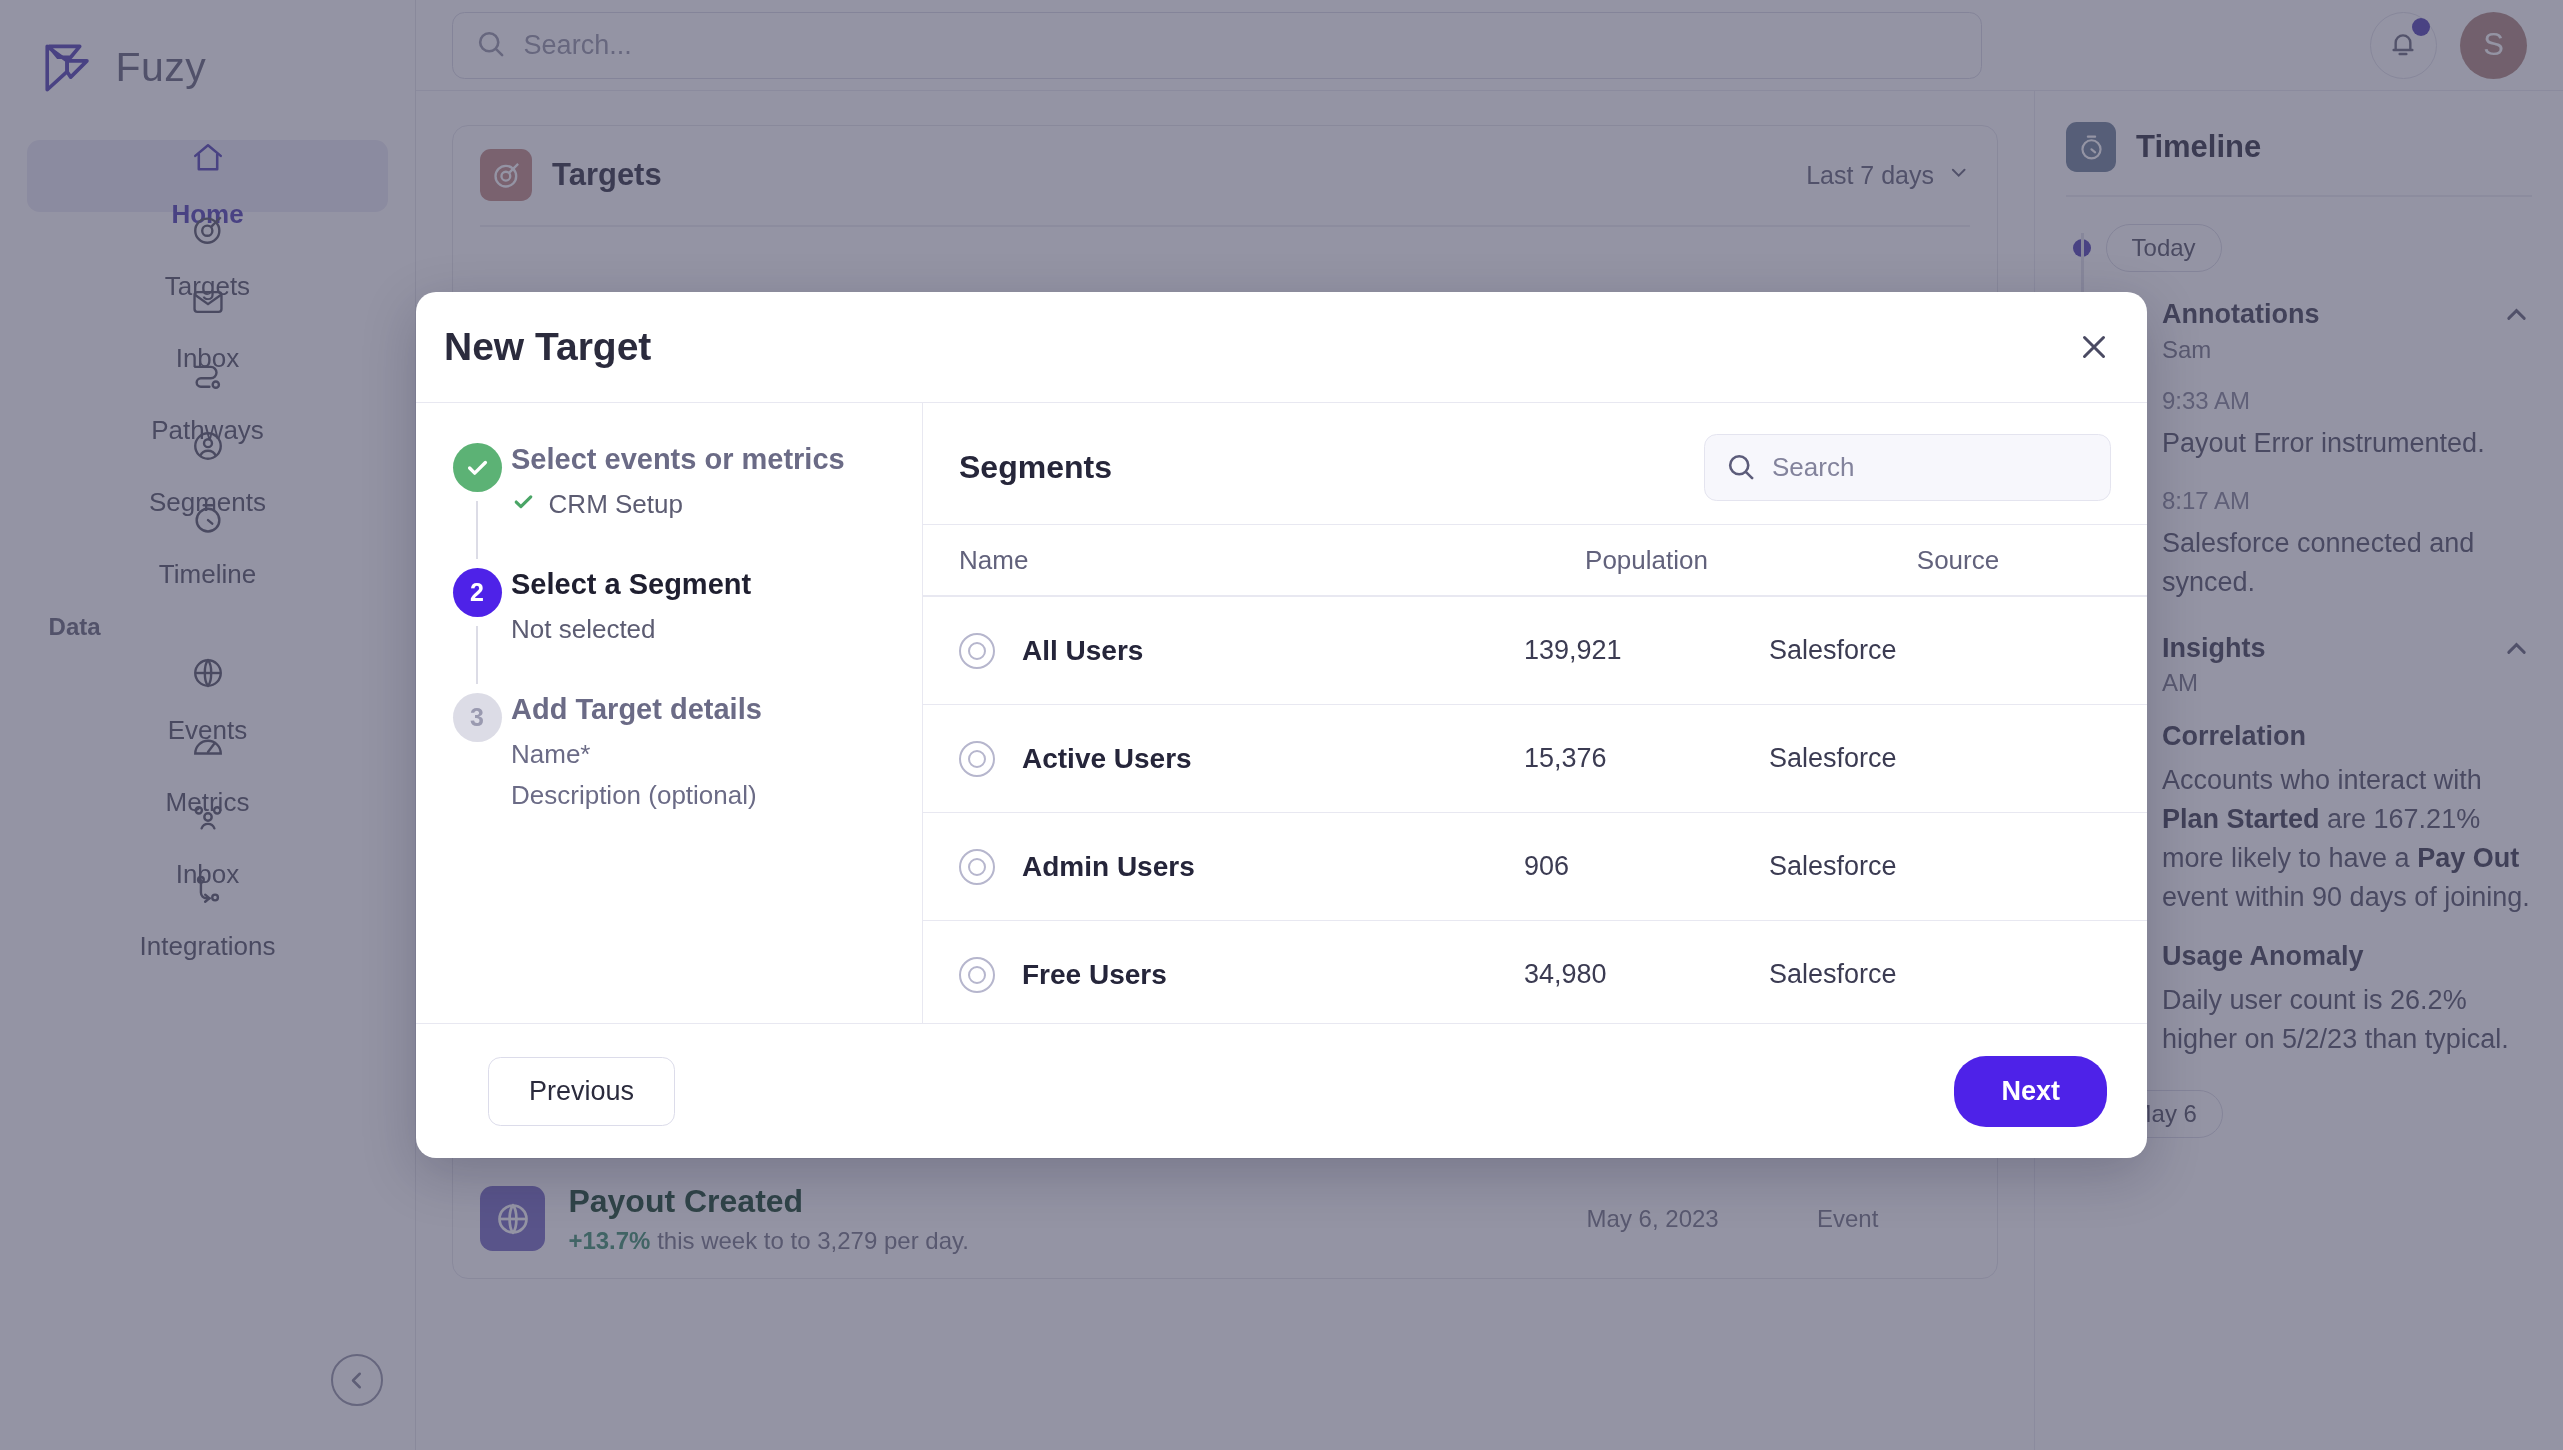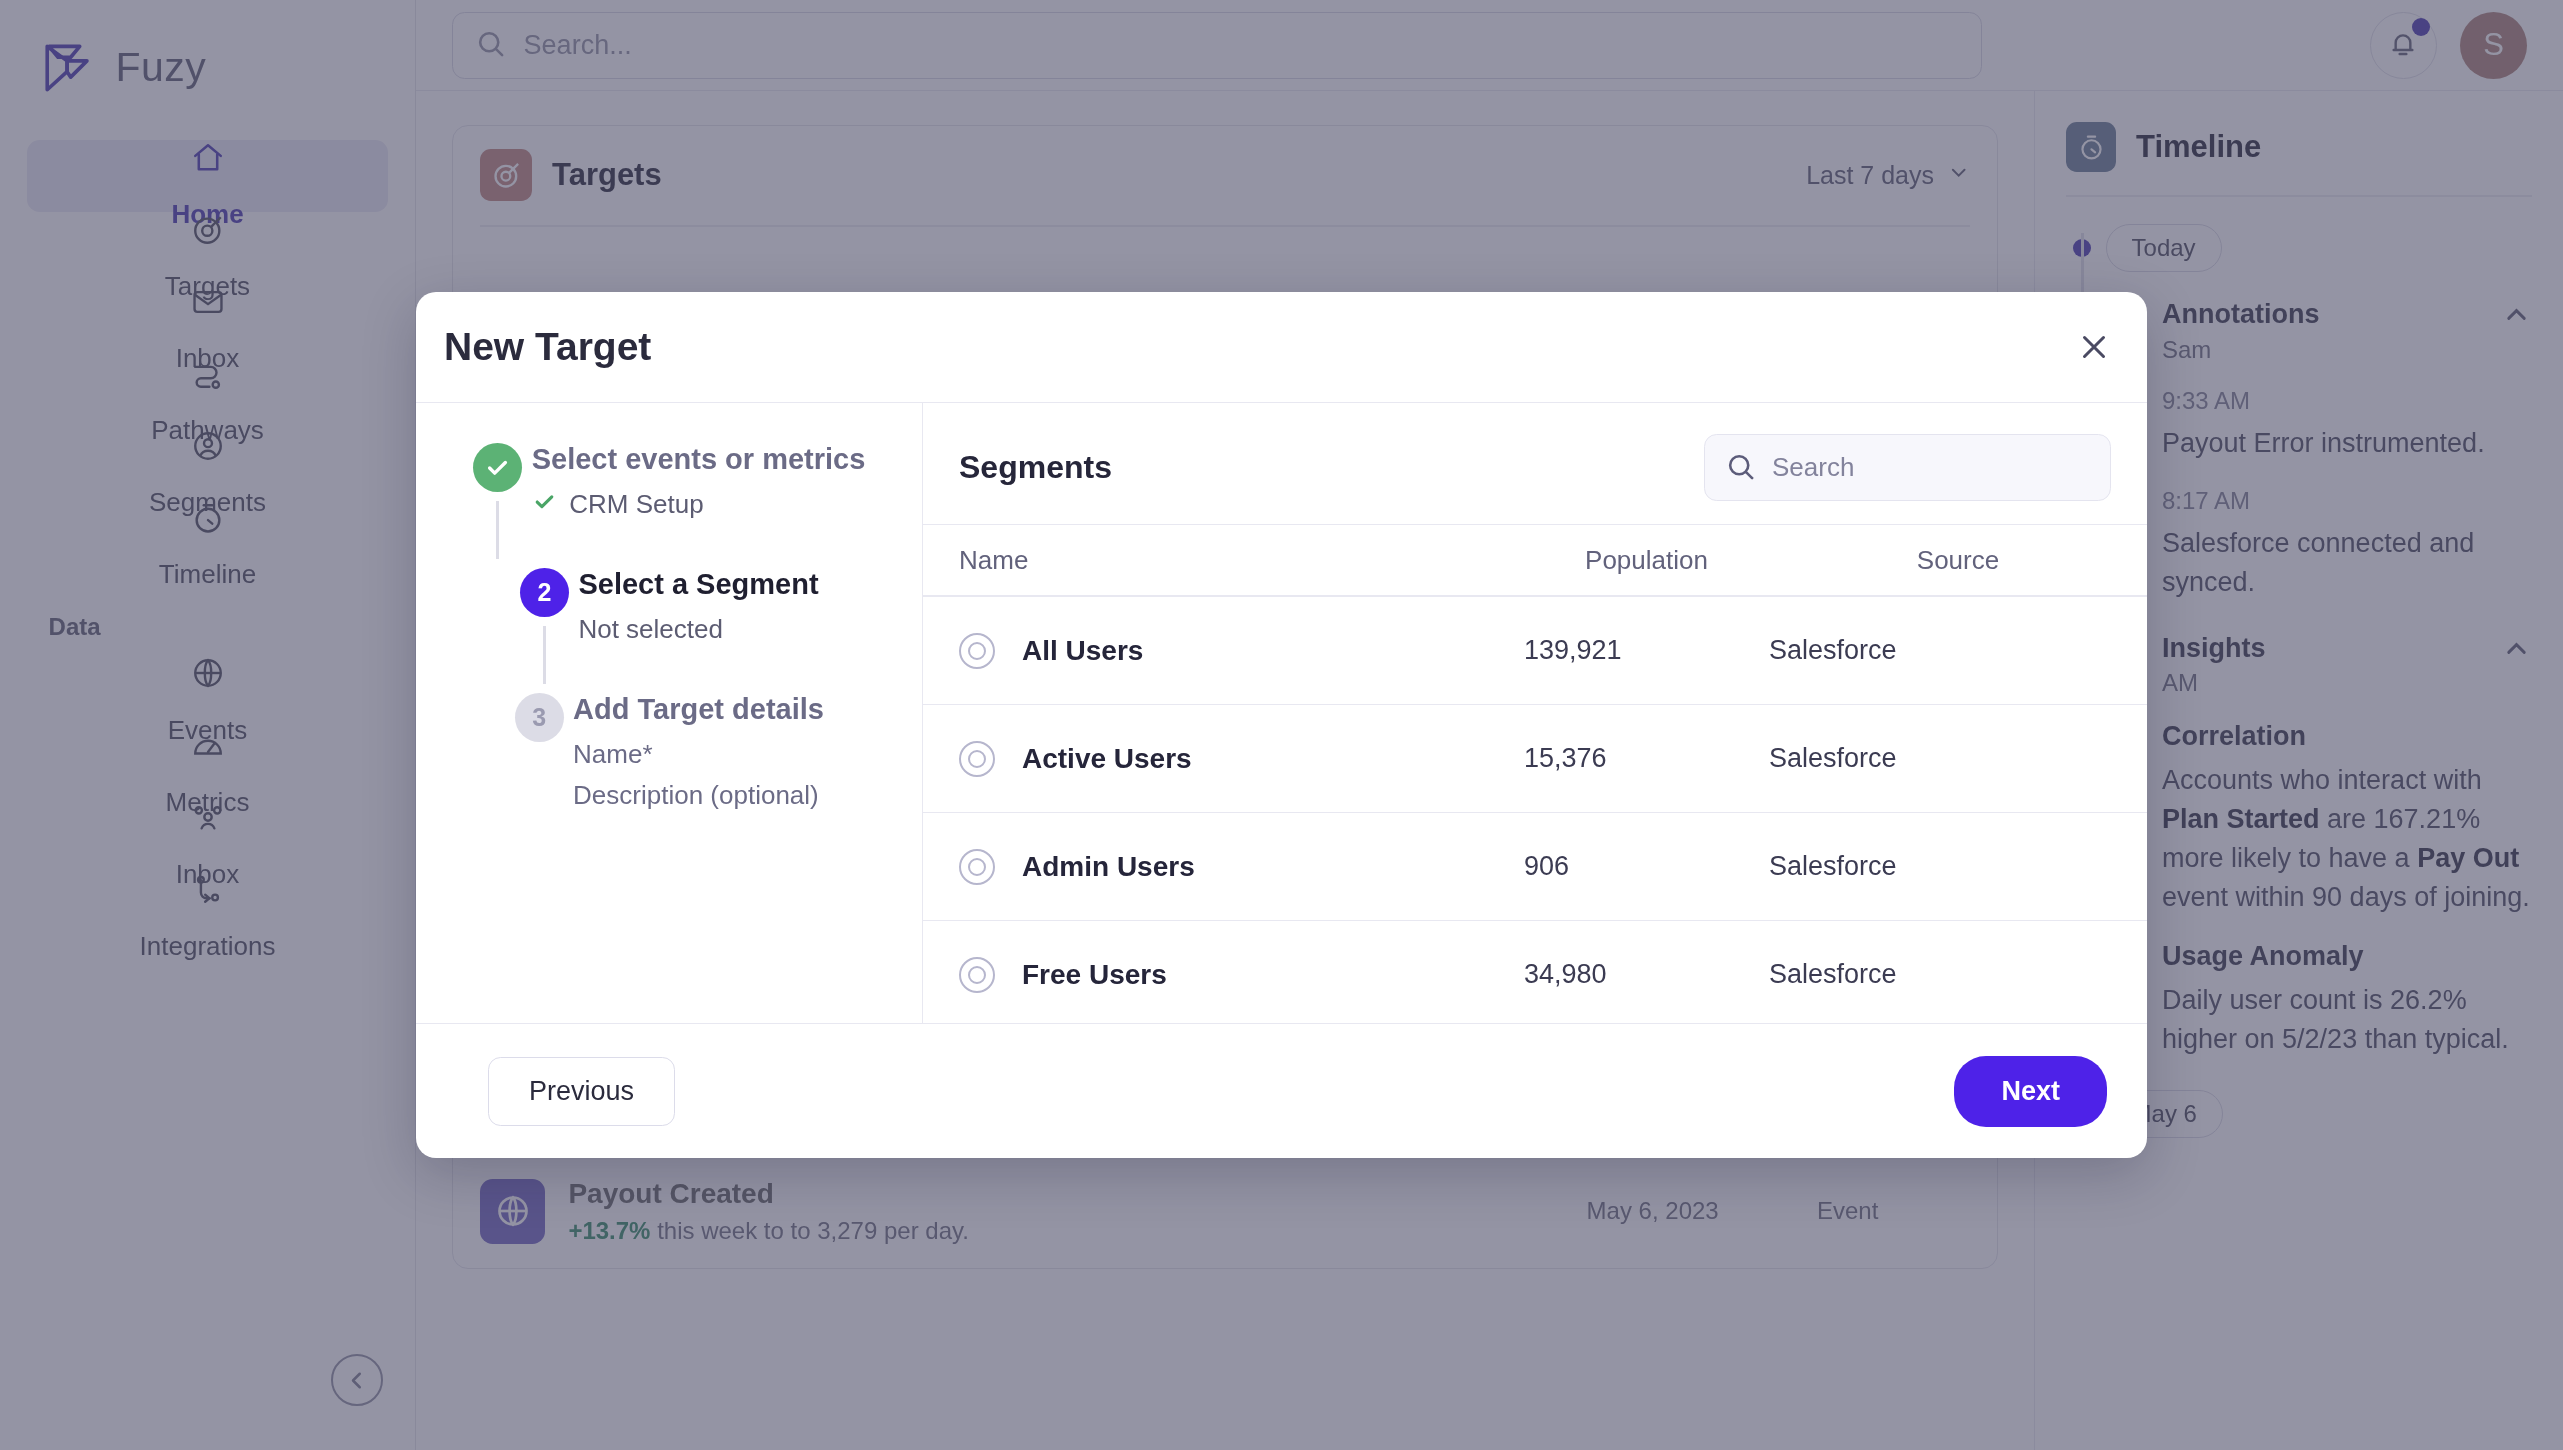--- a/index.html
+++ b/index.html
@@ -63,21 +63,21 @@
   .card-icon.targets { background: #d98b84; }
   .card-title { font-size: 31px; font-weight: 700; color: #3b3b50; }
   .range-pick { margin-left: auto; display: flex; align-items: center; gap: 12.6px; font-size: 25px; color: #6b6b86; }
   .card-div { height: 1.8px; background: #ededf4; margin: 0 27px; }
 
   .target-row { display: flex; align-items: center; padding: 23.4px 27px; gap: 23.4px; }
   .trow-icon { width: 65px; height: 65px; border-radius: 12.6px; display: flex; align-items: center; justify-content: center; flex: 0 0 65px; }
   .trow-icon.brown { background: #9b8274; }
   .trow-icon.purple { background: #7e6ee6; }
   .trow-main { flex: 1; min-width: 0; }
-  .trow-name { font-size: 28px; font-weight: 700; color: #737373; margin-bottom: 7.2px; }
+  .trow-name { font-size: 32px; font-weight: 700; color: #14532d; margin-bottom: 7.2px; }
   .trow-sub { font-size: 24px; color: #7c7c93; }
   .trow-sub .pct { color: #2f9e6e; font-weight: 700; }
   .trow-date { font-size: 24px; color: #7c7c93; width: 207px; }
   .trow-type { font-size: 24px; color: #7c7c93; width: 153px; }
 
   .bg-right { width: 529px; flex: 0 0 529px; border-left: 0.9px solid #ebebf3; padding: 31px 31px; }
   .tl-head { display: flex; align-items: center; gap: 20px; margin-bottom: 23.4px; }
   .tl-icon { width: 50px; height: 50px; border-radius: 10.8px; background: #6e89a8; display: flex; align-items: center; justify-content: center; }
   .tl-title { font-size: 31px; font-weight: 700; color: #3b3b50; }
   .tl-hr { height: 1.8px; background: #ededf4; margin-bottom: 27px; }
@@ -116,21 +116,21 @@
   }
   .modal-head {
     height: 110px; display: flex; align-items: center;
     padding: 0 28px; flex: 0 0 110px;
   }
   .modal-title { font-size: 39px; font-weight: 700; color: #2b2b3d; }
   .modal-close { margin-left: auto; width: 50px; height: 50px; display: flex; align-items: center; justify-content: center; }
   .modal-body { flex: 1; display: flex; border-top: 1.8px solid #e8e8f1; min-height: 0; }
 
   .steps { width: 507px; flex: 0 0 507px; border-right: 1.8px solid #e8e8f1; padding: 40px 36px; }
-  .step { display: flex; gap: 9px; justify-content: center; }
+  .step { display: flex; gap: 9px; }
   .step-rail { width: 50px; flex: 0 0 50px; display: flex; flex-direction: column; align-items: center; }
   .bullet { width: 49px; height: 49px; border-radius: 50%; display: flex; align-items: center; justify-content: center; font-size: 25px; font-weight: 700; color: #fff; flex: 0 0 49px; }
   .bullet.done { background: #5cb275; }
   .bullet.current { background: #4e22e8; }
   .bullet.todo { background: #dcdce6; color: #9a9ab0; }
   .rail-line { width: 2.7px; flex: 1; background: #dcdce6; margin: 9px 0; min-height: 58px; }
   .step-body { padding-bottom: 23.4px; }
   .step-title { font-size: 29px; font-weight: 700; color: #6b6b86; margin-bottom: 12.6px; }
   .step-title.current { color: #1f1f30; }
   .step-sub { font-size: 26px; color: #5c5c72; display: flex; align-items: center; gap: 12.6px; }

